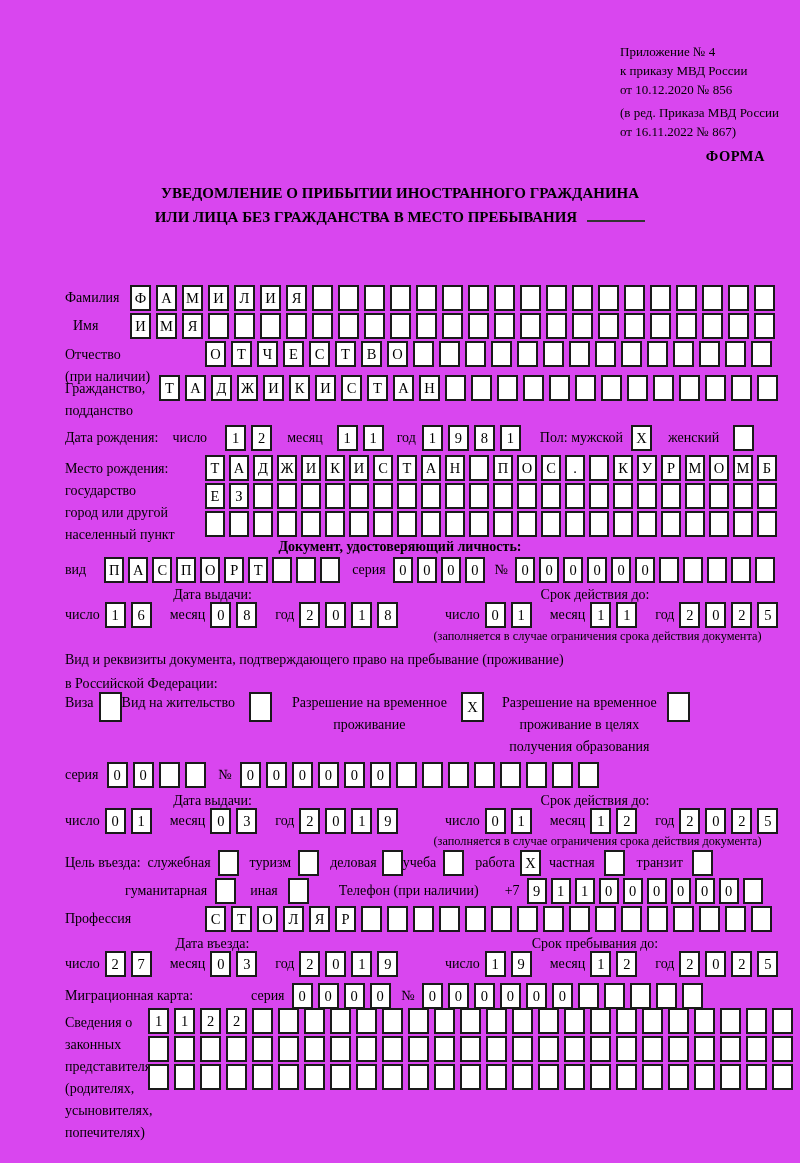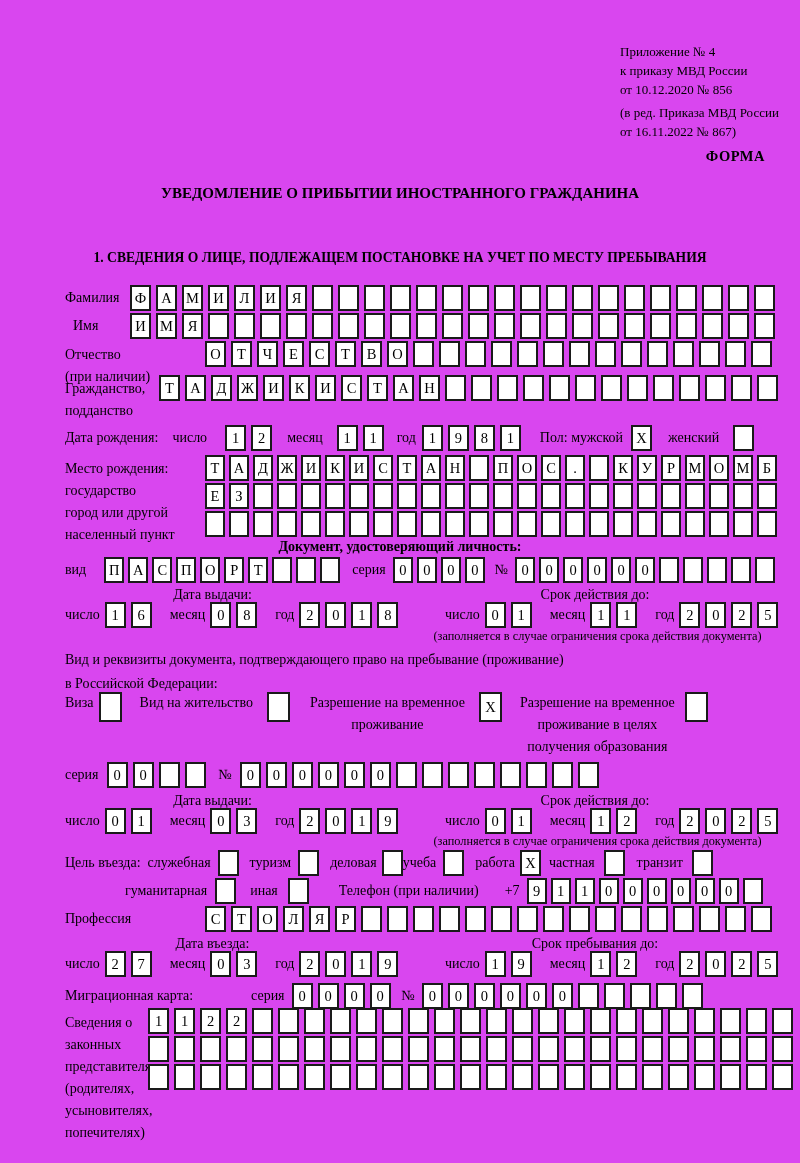--- a/index.html
+++ b/index.html
@@ -33,21 +33,23 @@
 <div class="page">
 
   <div class="abs ml" style="left:620px;top:42px;font-size:13px;line-height:19px">Приложение № 4
 к приказу МВД России
 от 10.12.2020 № 856</div>
   <div class="abs ml" style="left:620px;top:103px;font-size:13px;line-height:19px">(в ред. Приказа МВД России
 от 16.11.2022 № 867)</div>
   <div class="abs bold" style="right:35px;top:148px;font-size:14.5px;letter-spacing:.5px">ФОРМА</div>
 
   <div class="abs center bold" style="left:0;right:0;top:185px;font-size:15px">УВЕДОМЛЕНИЕ О ПРИБЫТИИ ИНОСТРАННОГО ГРАЖДАНИНА</div>
-  <div class="abs center bold" style="left:0;right:0;top:250px;font-size:13.6px">1. СВЕДЕНИЯ О ЛИЦЕ, ПОДЛЕЖАЩЕМ ПОСТАНОВКЕ НА УЧЕТ ПО МЕСТУ ПРЕБЫВАНИЯ</div>
+  <div class="abs center bold" style="left:0;right:0;top:207px;font-size:15px">
+    <span>ИЛИ ЛИЦА БЕЗ ГРАЖДАНСТВА В МЕСТО ПРЕБЫВАНИЯ</span><span class="title-underline"></span>
+  </div>
 
   <div class="abs lbl" style="left:65px;top:290px">Фамилия</div>
   <div class="brow" style="left:130px;top:285px">
       <span class="cbox">Ф</span>
       <span class="cbox">А</span>
       <span class="cbox">М</span>
       <span class="cbox">И</span>
       <span class="cbox">Л</span>
       <span class="cbox">И</span>
       <span class="cbox">Я</span>
@@ -345,21 +347,21 @@
       </span>
   </div>
   <div class="abs center small-note" style="left:415px;width:365px;top:629px">(заполняется в случае ограничения срока действия документа)</div>
 
   <div class="abs ml" style="left:65px;top:648px;line-height:24px">Вид и реквизиты документа, подтверждающего право на пребывание (проживание)
 в Российской Федерации:</div>
 
   <div class="brow opts" style="left:65px;top:692px">
     <span class="lbl">Виза</span>
     <span class="cbox checkbox big" style="margin-left:5px"></span>
-    <span class="lbl" style="margin-left:18px">Вид на жительство</span>
+    <span class="lbl" style="">Вид на жительство</span>
     <span class="cbox checkbox big" style="margin-left:14px"></span>
     <span class="ml center" style="margin-left:20px">Разрешение на временное
 проживание</span>
     <span class="cbox checkbox big" style="margin-left:14px">X</span>
     <span class="ml center" style="margin-left:18px">Разрешение на временное
 проживание в целях
 получения образования</span>
     <span class="cbox checkbox big" style="margin-left:10px"></span>
   </div>
 

